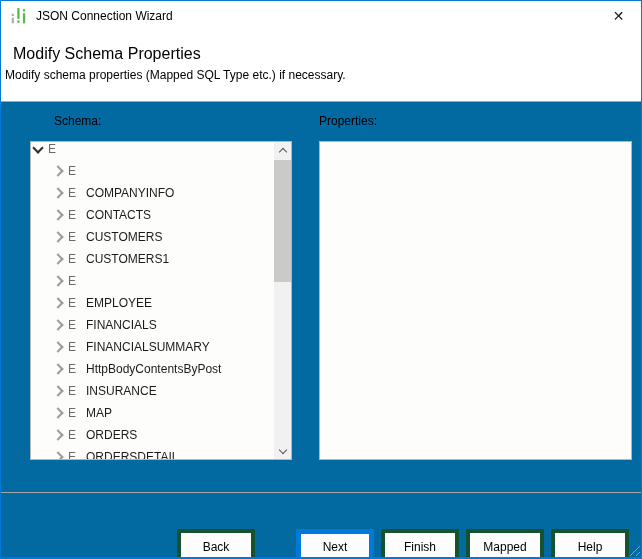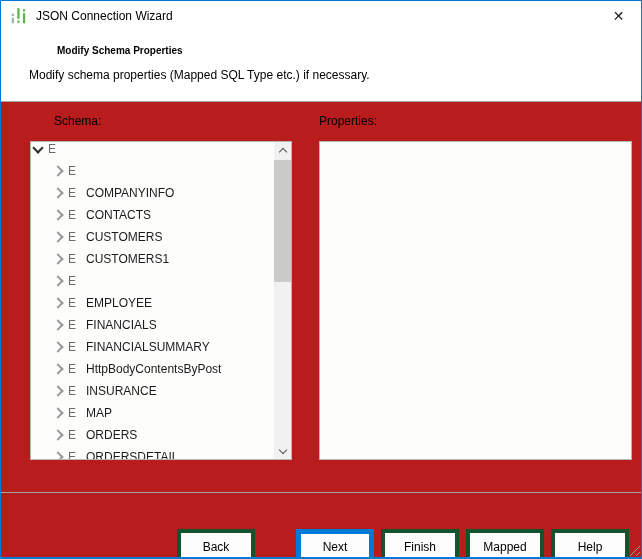--- a/index.html
+++ b/index.html
@@ -1,30 +1,30 @@
 <!DOCTYPE html>
 <html><head>
 <meta charset="utf-8">
 <style>
   html,body{margin:0;padding:0;background:#cfcfcf;}
   .window{
     position:relative;width:642px;height:559px;box-sizing:border-box;
-    background:#b91c1c;border:1px solid #0079d8;border-bottom-width:2px;
+    background:#0369a1;border:1px solid #0079d8;border-bottom-width:2px;
     font-family:"Liberation Sans",sans-serif;font-size:12px;color:#000;overflow:hidden;
   }
   
   .titlebar{position:absolute;top:0;left:0;right:0;height:30px;background:#ffffff;display:flex;align-items:center;}
   .app-icon{margin-left:9px;width:18px;height:18px;flex:none;}
   .titletext{margin-left:8px;color:#000;}
   .close-btn{position:absolute;right:0;top:0;width:45px;height:30px;display:flex;align-items:center;justify-content:center;
     font-size:14px;color:#1a1a1a;cursor:default;}
   
   .header{position:absolute;top:30px;left:0;right:0;height:70px;background:#ffffff;}
-  .header-title{position:absolute;left:12px;top:14px;font-weight:bold;font-size:10px;margin-left:44px;}
-  .header-sub{position:absolute;left:28px;top:37px;}
+  .header-title{position:absolute;left:12px;top:14px;font-weight:normal;font-size:16px;}
+  .header-sub{position:absolute;left:4px;top:37px;}
   .header-divider{position:absolute;top:100px;left:0;right:0;height:1px;background:#a6a6a6;}
   
   .label-schema{position:absolute;left:30px;top:113px;margin-left:23px;}
   .label-props{position:absolute;left:318px;top:113px;}
   
   .tree-box{position:absolute;left:29px;top:140px;width:262px;height:319px;box-sizing:border-box;
     background:#fdfdfc;border:1px solid #b6b6b6;overflow:hidden;}
   .tree-rows{position:absolute;left:0;top:0;right:17px;margin-top:-4px;}
   .tree-row{height:22px;display:flex;align-items:center;white-space:nowrap;}
   .tree-row.root{padding-left:3px;}

